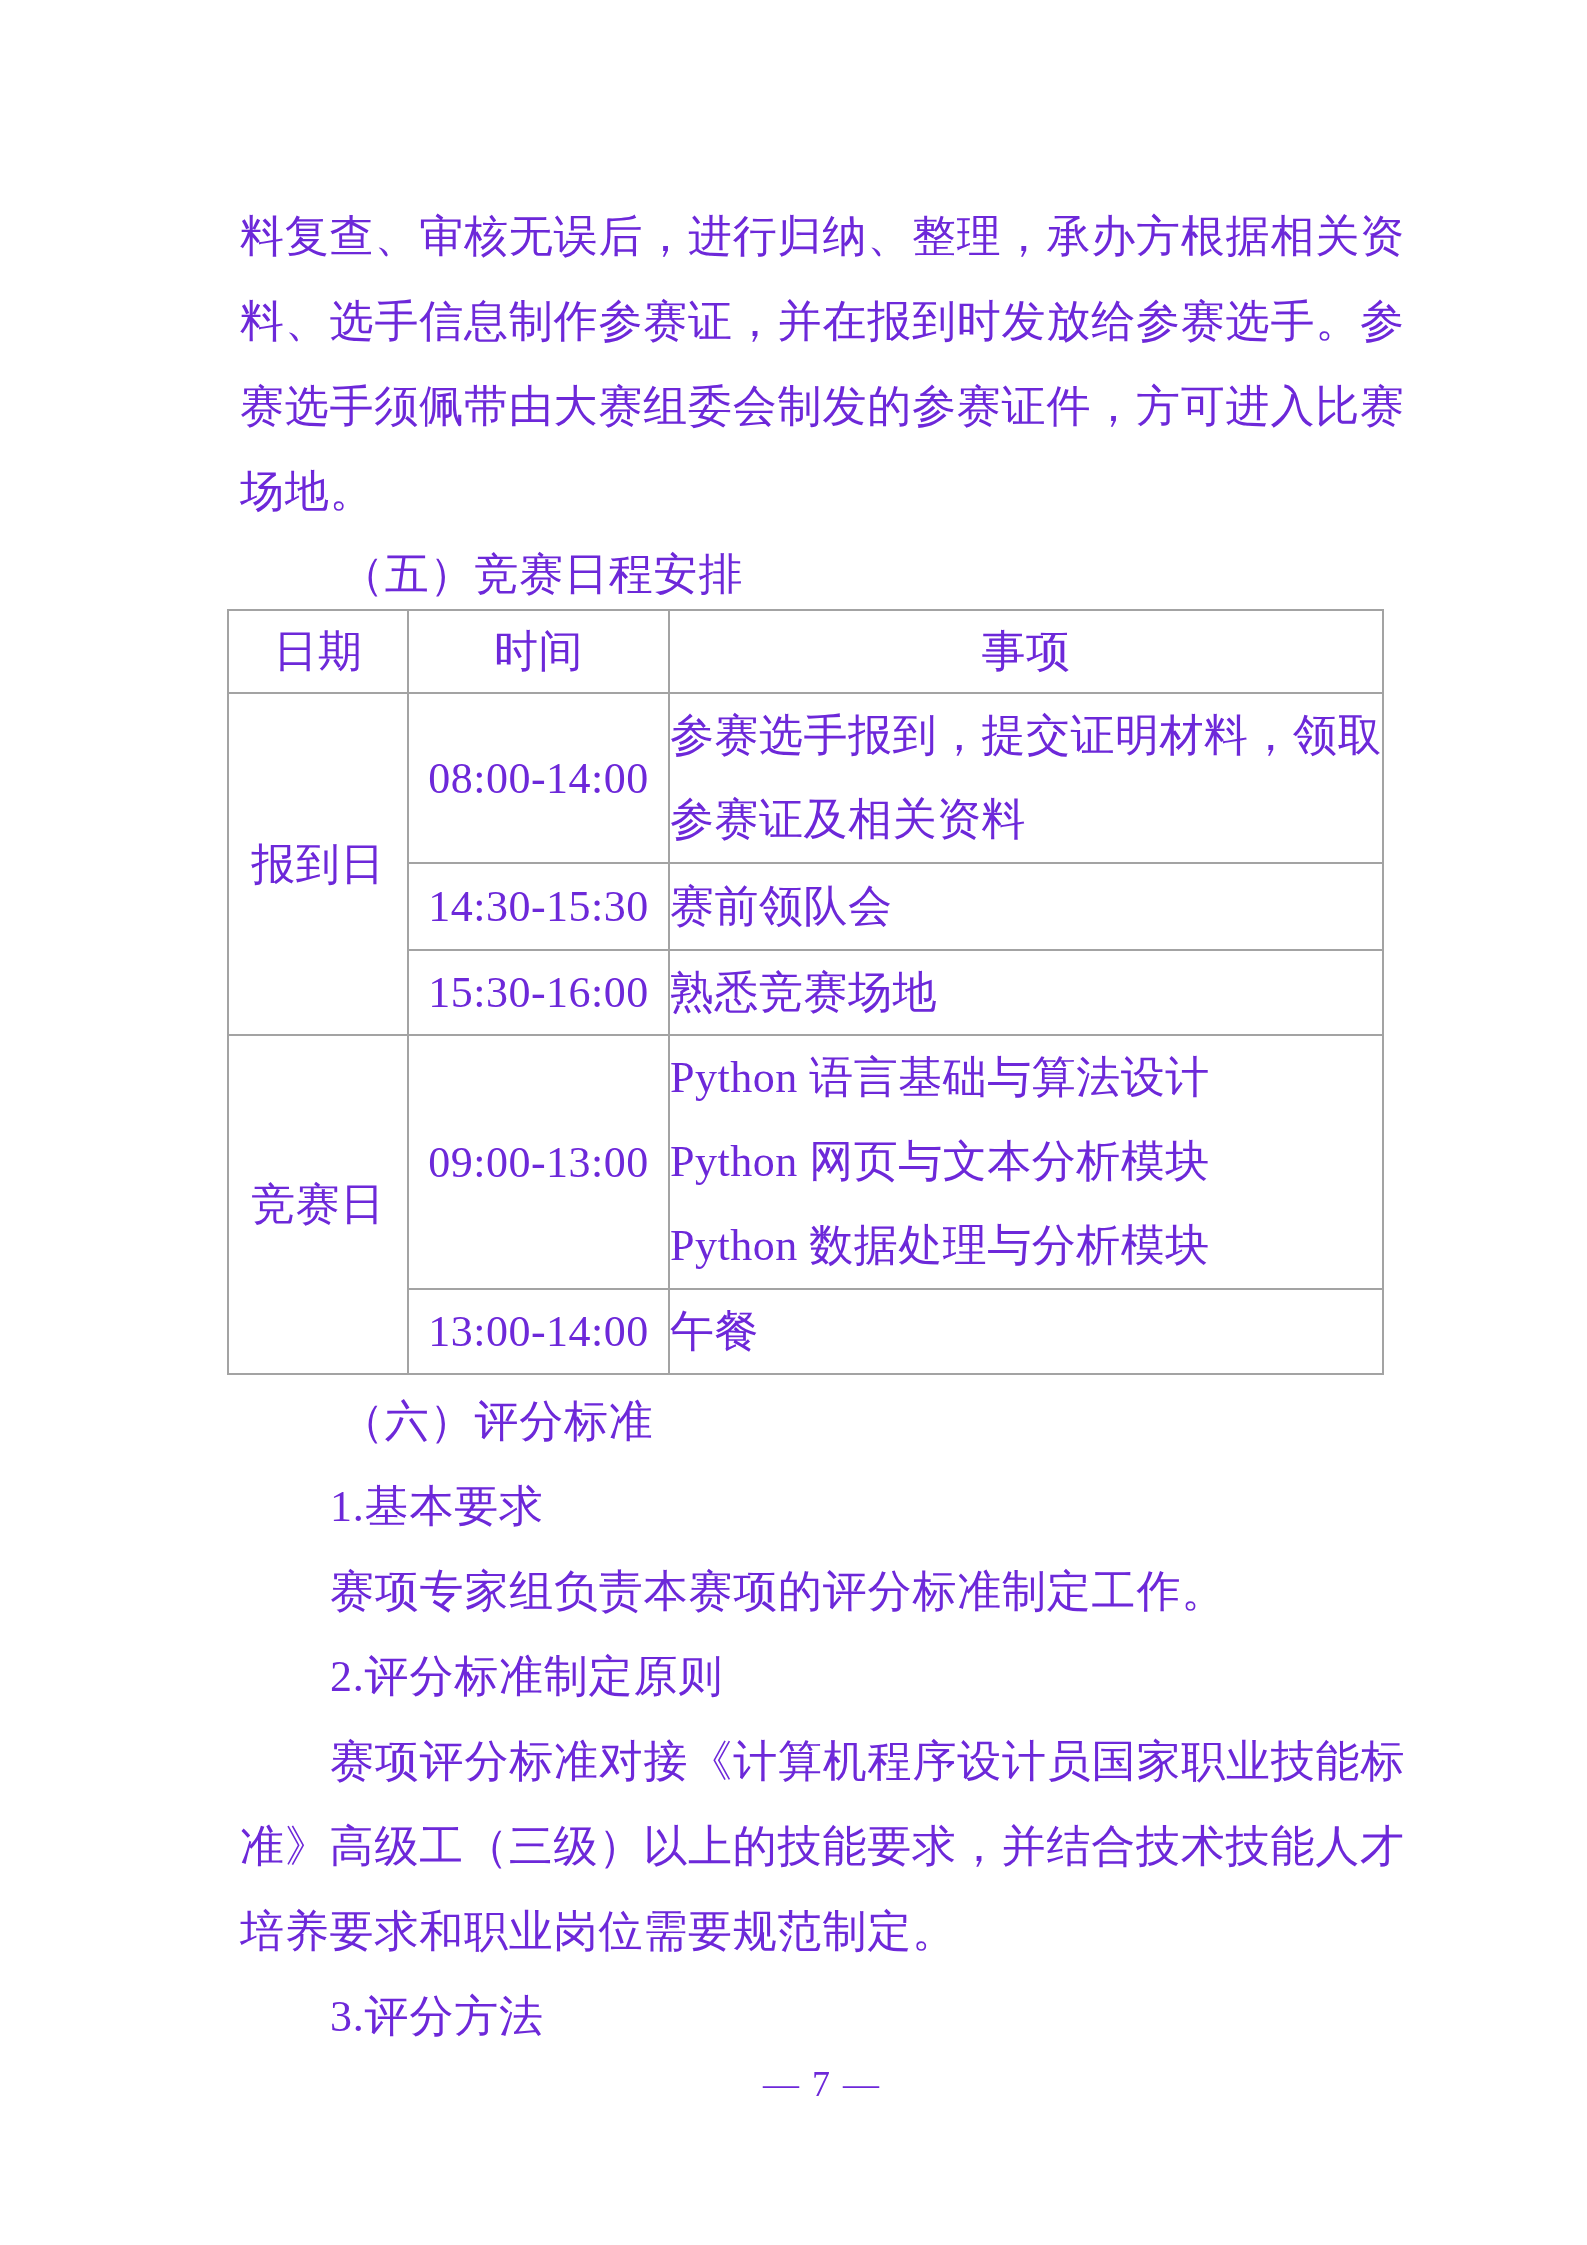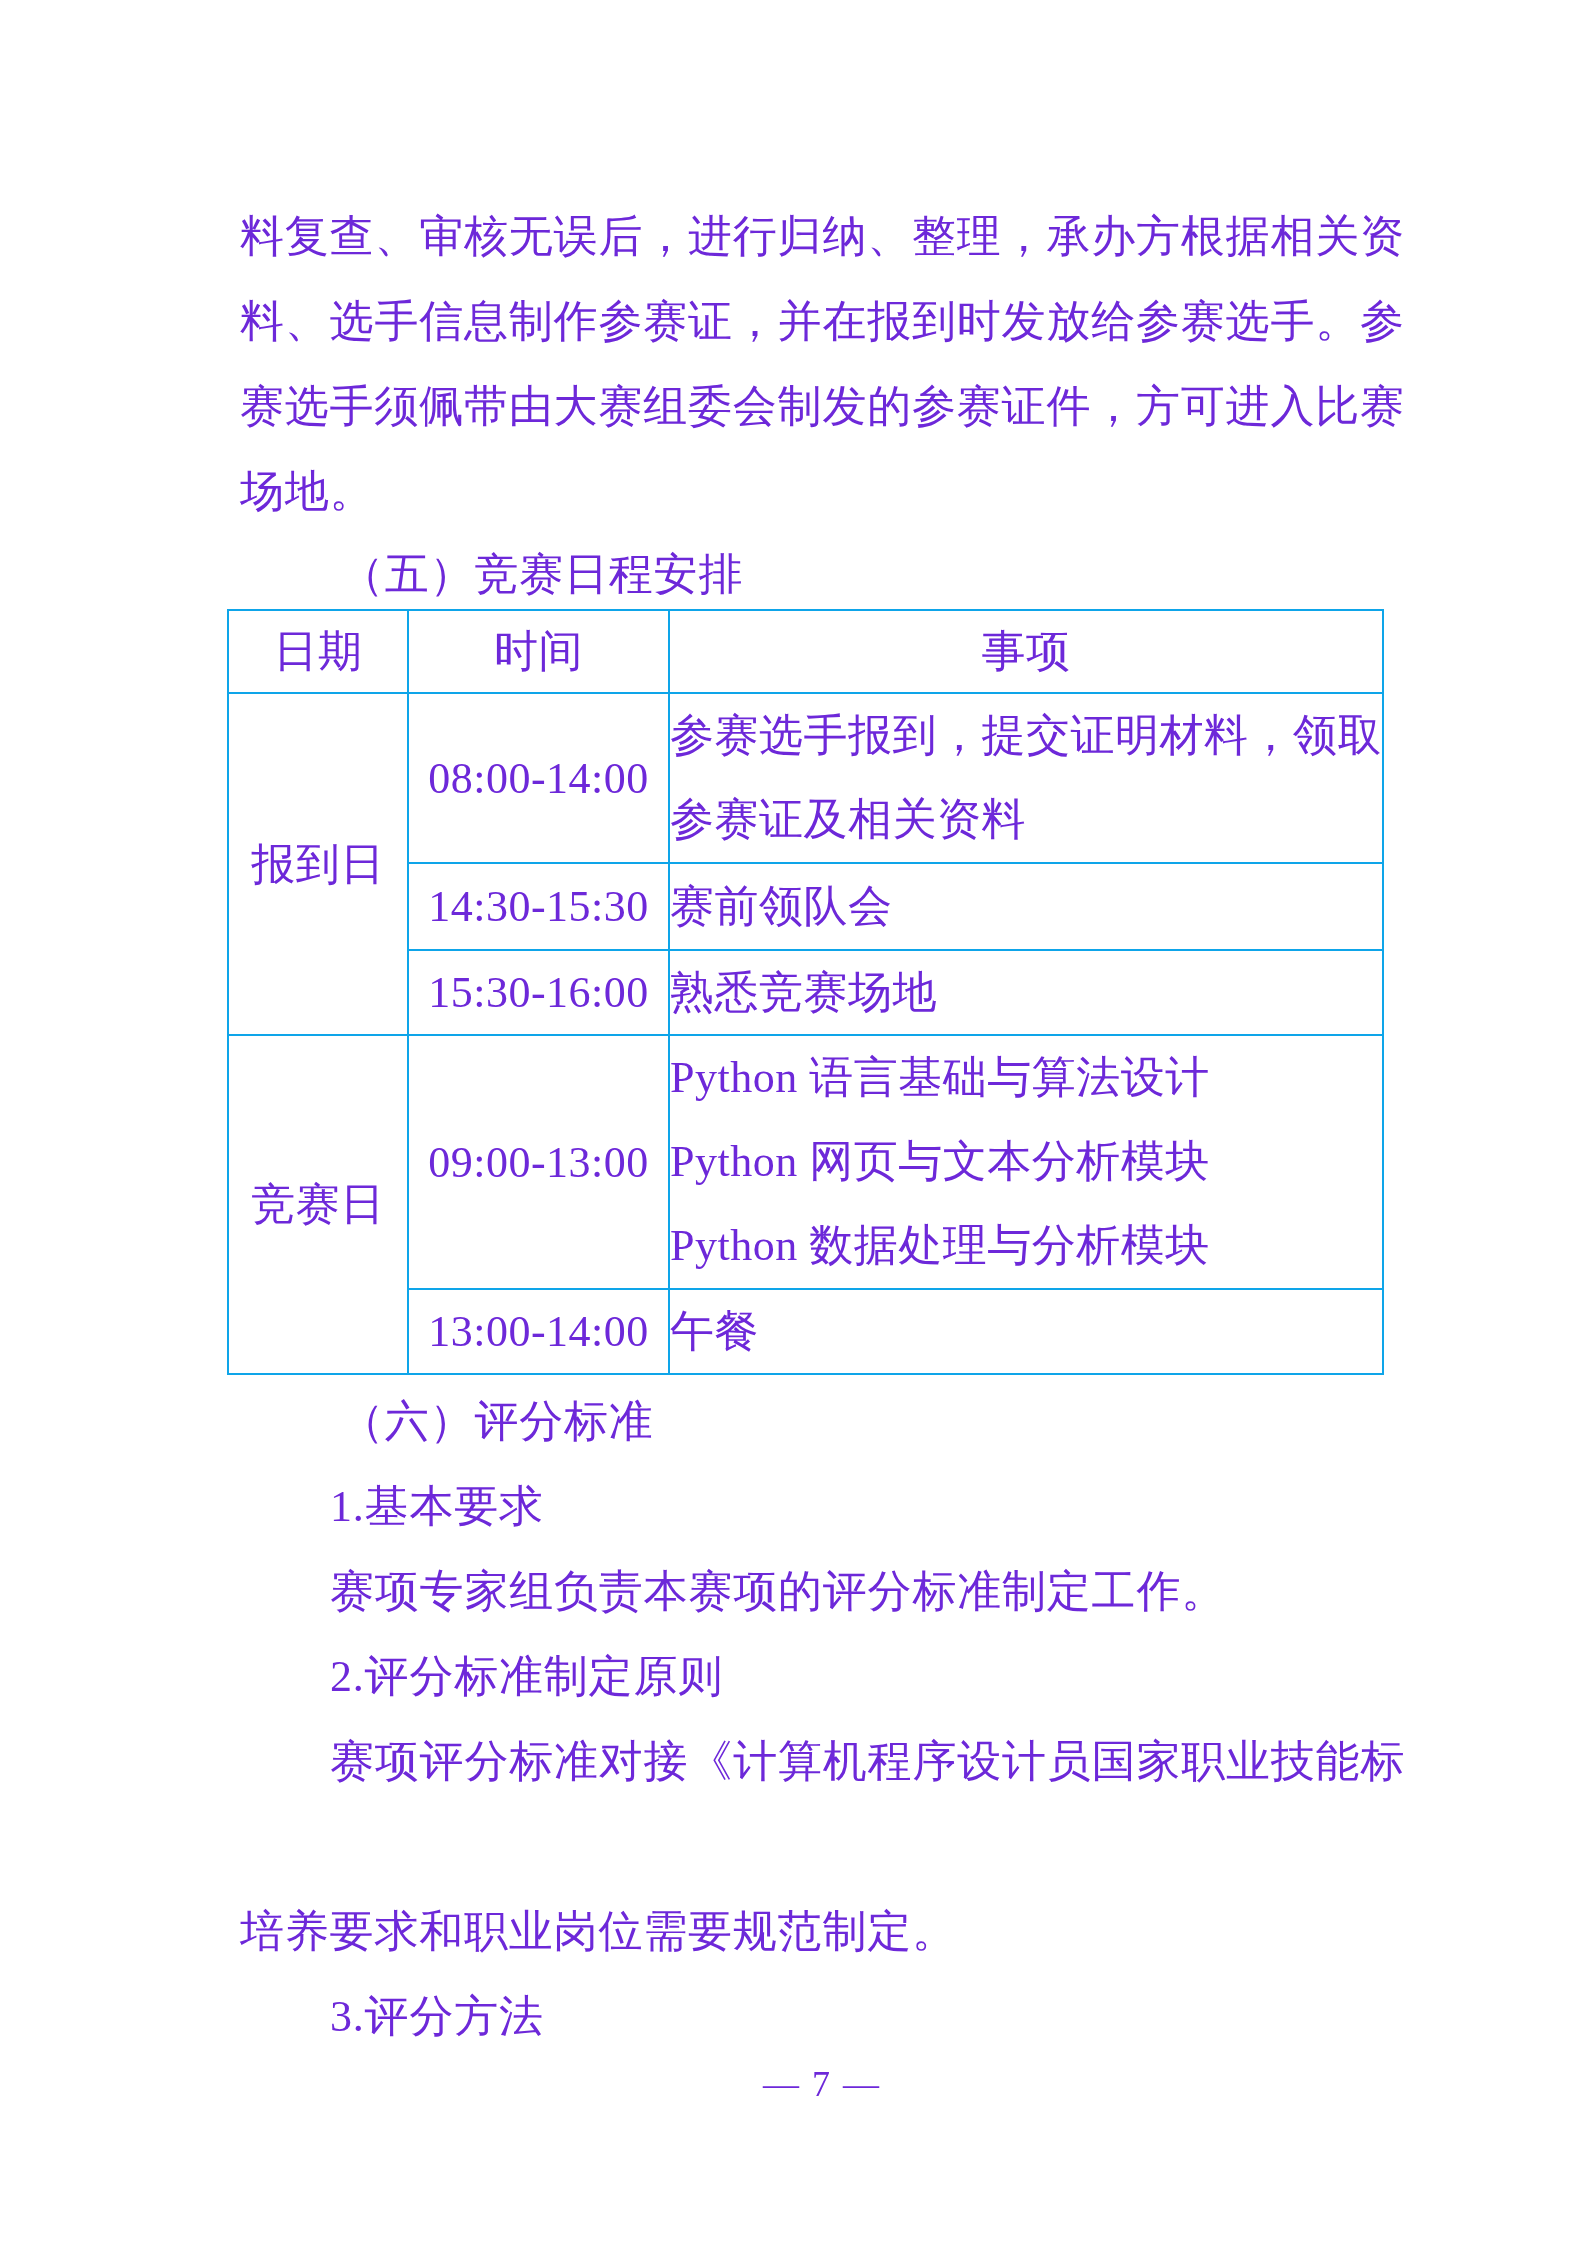--- a/index.html
+++ b/index.html
@@ -23,21 +23,21 @@
   .indent2{left:330px;}
   .indent2b{left:340px;}
   table.sched{
     position:absolute;
     left:227px;top:609px;
     width:1155px;
     border-collapse:collapse;
     table-layout:fixed;
   }
   table.sched td{
-    border:2px solid #0ea5e9;
+    border:2px solid #a3a3a3;
     font-size:44px;
     padding:0;
     vertical-align:middle;
     letter-spacing:0.5px;
   }
   td.c{text-align:center;}
   td.items{padding-left:20px;}
   .cell-lines div{line-height:84px;white-space:nowrap;}
   .one-line{line-height:44px;white-space:nowrap;}
   .pageno{
@@ -114,18 +114,19 @@
       </td>
     </tr>
   </tbody>
     </table>
 
   <div class="tline indent2b" style="top:1400px;">（六）评分标准</div>
   <div class="tline indent2" style="top:1485px;">1.基本要求</div>
   <div class="tline indent2" style="top:1570px;">赛项专家组负责本赛项的评分标准制定工作。</div>
   <div class="tline indent2" style="top:1655px;">2.评分标准制定原则</div>
   <div class="tline indent2" style="top:1740px;">赛项评分标准对接《计算机程序设计员国家职业技能标</div>
+  <div class="tline" style="top:1825px;">准》高级工（三级）以上的技能要求，并结合技术技能人才</div>
   <div class="tline" style="top:1910px;">培养要求和职业岗位需要规范制定。</div>
   <div class="tline indent2" style="top:1995px;">3.评分方法</div>
 
   <div class="pageno">— 7 —</div>
 
 </div>
 
 </body></html>

